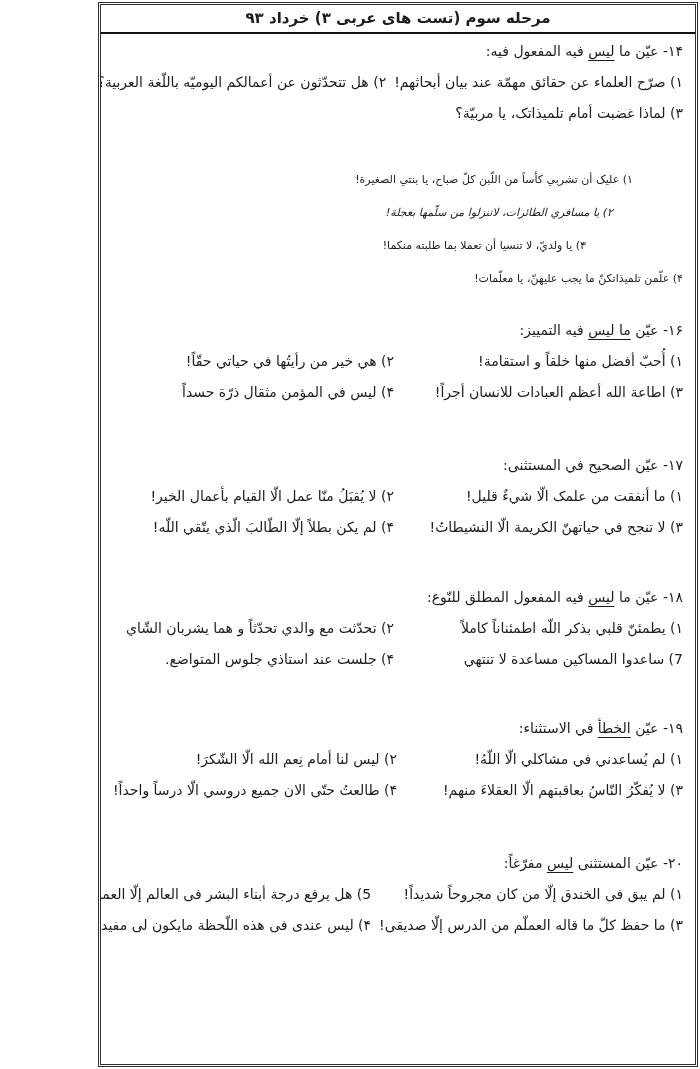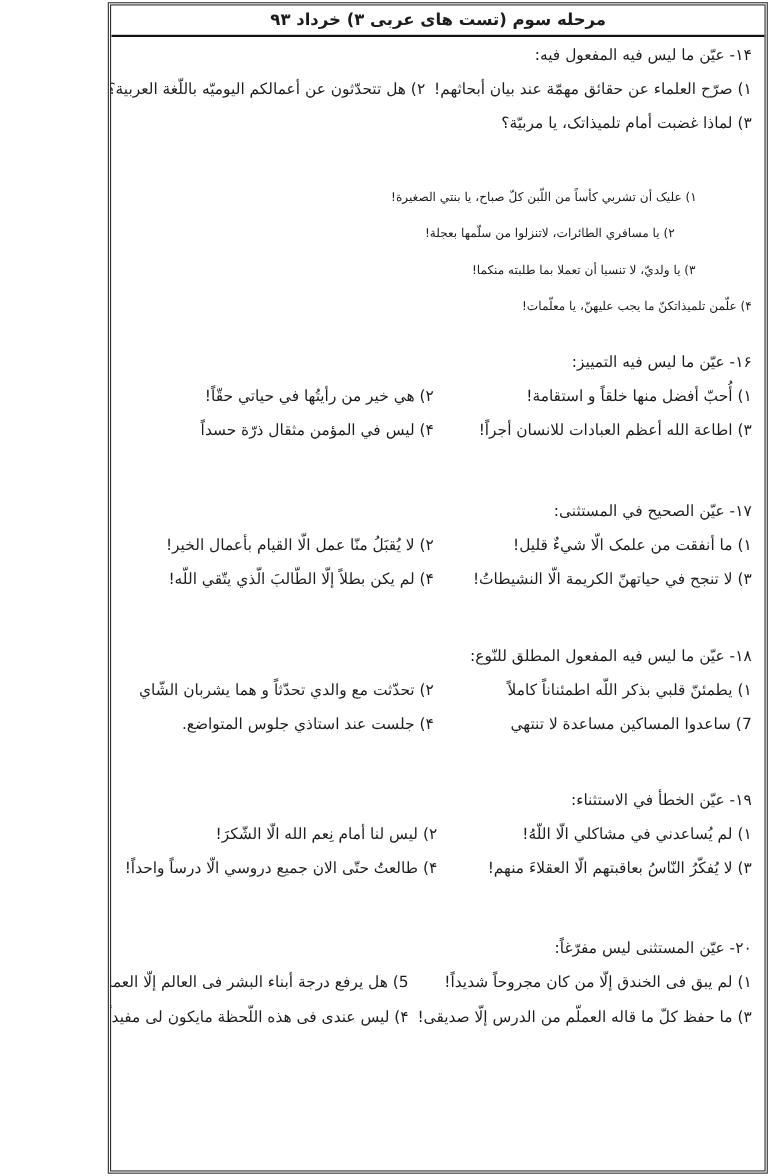--- a/index.html
+++ b/index.html
@@ -11,30 +11,30 @@
   .frame-inner { position:absolute; inset:4px; border:1.5px solid #2e2e2e;
                  display:flex; flex-direction:column; overflow:hidden; }
 
   .titlebar { direction:rtl; text-align:center; font-weight:bold; font-size:15px;
               padding:4px 8px 5px; border-bottom:2.5px solid #111; }
 
   .content { direction:rtl; flex:1; padding:0 12px 0 12px; }
 
   .q { direction:rtl; }
   .q-header { text-align:right; font-size:14px; line-height:31px; white-space:nowrap; }
-  .u { text-decoration-thickness:1px; text-underline-offset:4px; }
+  .u { text-decoration:underline; text-decoration-thickness:1px; text-underline-offset:4px; }
   .u:empty { display:none; }
 
   .opts-grid { display:grid; grid-template-columns:1fr 1fr; column-gap:8px; }
   .opts-grid .opt { text-align:right; font-size:14px; line-height:31px; white-space:nowrap; overflow:visible; }
 
   .opts-stack .opt { text-align:right; font-size:11px; line-height:33px; white-space:nowrap; }
   .opts-stack .opt:nth-child(1) { margin-right:50px; }
-  .opts-stack .opt:nth-child(2) { margin-right:70px; }
-  .opts-stack .opt:nth-child(3) { margin-right:51px; }
+  .opts-stack .opt:nth-child(2) { margin-right:70px;font-style:italic; }
+  .opts-stack .opt:nth-child(3) { margin-right:97px; }
   .opts-stack .opt:nth-child(4) { }
 
   .q14 { margin-top:2px; }  .q14 .q-header, .q14 .opt { line-height:31px; }
   .q15 { margin-top:34px; } .q15 .q-header { line-height:33px; }
   .q16 { margin-top:20px; }
   .q17 { margin-top:42px; }
   .q18 { margin-top:39px; }
   .q19 { margin-top:38px; }
   .q20 { margin-top:42px; }
 </style>

